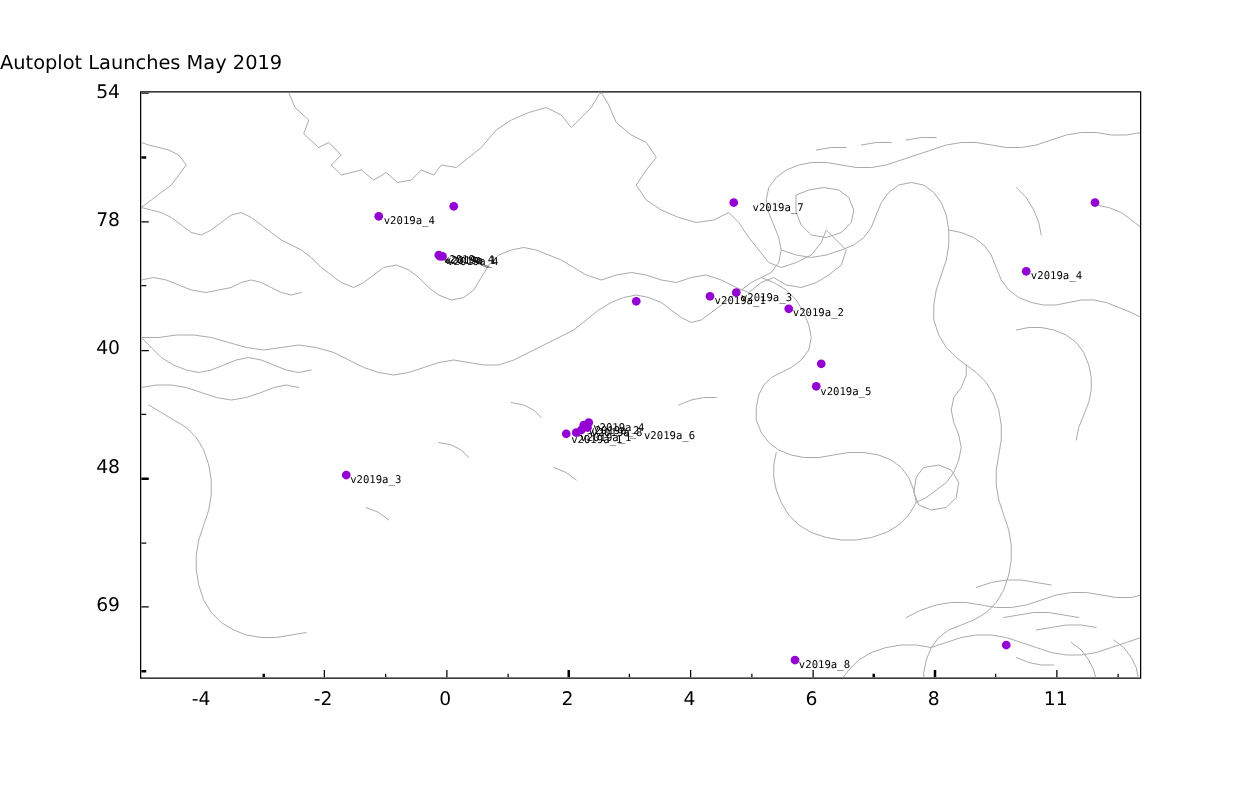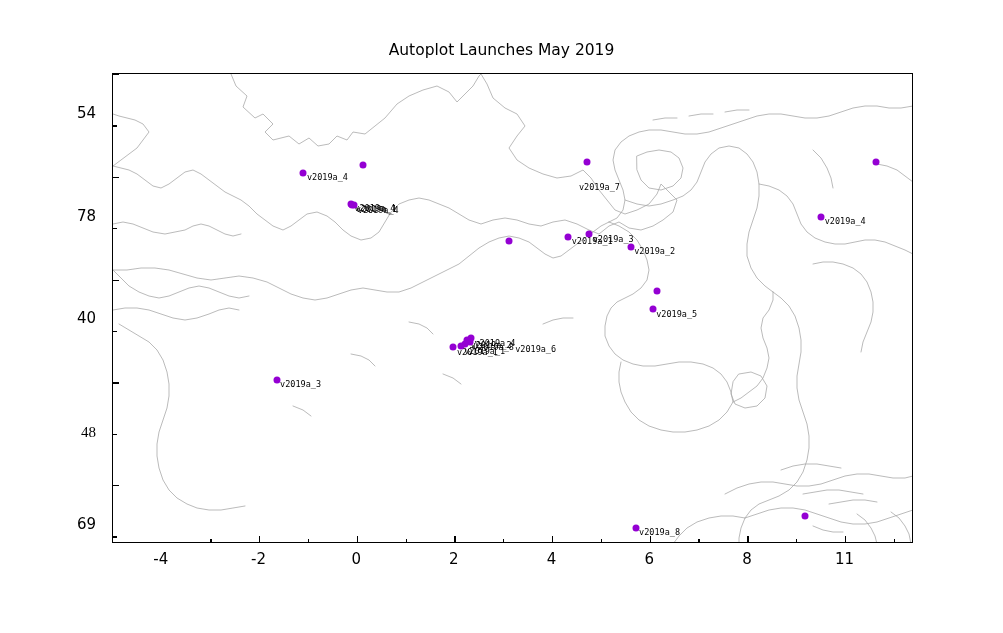--- a/index.html
+++ b/index.html
@@ -13,21 +13,21 @@
     height: 633px;
     background: #ffffff;
     font-family: "DejaVu Sans", sans-serif;
     overflow: hidden;
   }
   #chart-title {
     position: absolute;
     left: 0;
     top: 41px;
     width: 1003px;
-    text-align: center;
+    text-align: left;
     font-size: 15.5px;
     color: #000000;
     font-family: "DejaVu Sans", sans-serif;
     white-space: nowrap;
   }
   
   #plot-area {
     position: absolute;
     left: 112px;
     top: 73px;
@@ -97,21 +97,20 @@
   }
   .ylabel {
     position: absolute;
     left: 0;
     width: 96px;
     text-align: right;
     font-size: 15px;
     color: #000000;
     transform: translateY(-50%);
     font-family: "DejaVu Sans", sans-serif;
-    margin-top: 40px;
   }
 </style>
 </head>
 <body>
 
 <div id="figure">
 
   <div id="chart-title">Autoplot Launches May 2019</div>
 
   <div id="plot-area">
@@ -230,21 +229,21 @@
         <div class="marker" style="left: 190.482px; top: 98.623px; background: rgb(148, 0, 211);"></div>
         <div class="pt-label" style="left: 193.982px; top: 103.123px;">v2019a_4</div>
         <div class="marker" style="left: 250.068px; top: 91.4317px; background: rgb(148, 0, 211);"></div>
         <div class="marker" style="left: 237.858px; top: 129.956px; background: rgb(148, 0, 211);"></div>
         <div class="pt-label" style="left: 241.358px; top: 134.456px;">v2019a_4</div>
         <div class="marker" style="left: 239.323px; top: 130.984px; background: rgb(148, 0, 211);"></div>
         <div class="pt-label" style="left: 242.823px; top: 135.484px;">v2019a_1</div>
         <div class="marker" style="left: 241.277px; top: 131.497px; background: rgb(148, 0, 211);"></div>
         <div class="pt-label" style="left: 244.777px; top: 135.997px;">v2019a_4</div>
         <div class="marker" style="left: 473.762px; top: 88.3497px; background: rgb(148, 0, 211);"></div>
-        <div class="pt-label" style="left: 466px; top: 92.8497px; margin-top: 20px;">v2019a_7</div>
+        <div class="pt-label" style="left: 489px; top: 92.8497px;">v2019a_7</div>
         <div class="marker" style="left: 762.904px; top: 88.3497px; background: rgb(148, 0, 211);"></div>
         <div class="marker" style="left: 708.201px; top: 142.798px; background: rgb(148, 0, 211);"></div>
         <div class="pt-label" style="left: 711.701px; top: 147.298px;">v2019a_4</div>
         <div class="marker" style="left: 395.616px; top: 166.94px; background: rgb(148, 0, 211);"></div>
         <div class="marker" style="left: 455.202px; top: 162.831px; background: rgb(148, 0, 211);"></div>
         <div class="pt-label" style="left: 458.702px; top: 167.331px;">v2019a_1</div>
         <div class="marker" style="left: 476.204px; top: 160.262px; background: rgb(148, 0, 211);"></div>
         <div class="pt-label" style="left: 479.704px; top: 164.762px;">v2019a_3</div>
         <div class="marker" style="left: 517.72px; top: 172.59px; background: rgb(148, 0, 211);"></div>
         <div class="pt-label" style="left: 521.22px; top: 177.09px;">v2019a_2</div>
@@ -304,17 +303,17 @@
       <div class="xlabel" style="left: 258.524px;">-2</div>
       <div class="xlabel" style="left: 356.207px;">0</div>
       <div class="xlabel" style="left: 453.89px;">2</div>
       <div class="xlabel" style="left: 551.573px;">4</div>
       <div class="xlabel" style="left: 649.256px;">6</div>
       <div class="xlabel" style="left: 746.939px;">8</div>
       <div class="xlabel" style="left: 844.622px;">11</div>
       <div class="ylabel" style="top: 73px;">54</div>
       <div class="ylabel" style="top: 175.732px;">78</div>
       <div class="ylabel" style="top: 278.464px;">40</div>
-      <div class="ylabel" style="top: 392px; font-family: Liberation Serif, serif;">48</div>
+      <div class="ylabel" style="top: 373px;">48</div>
       <div class="ylabel" style="top: 483.929px;">69</div>
     </div>
 
 </div>
 
 </body></html>

